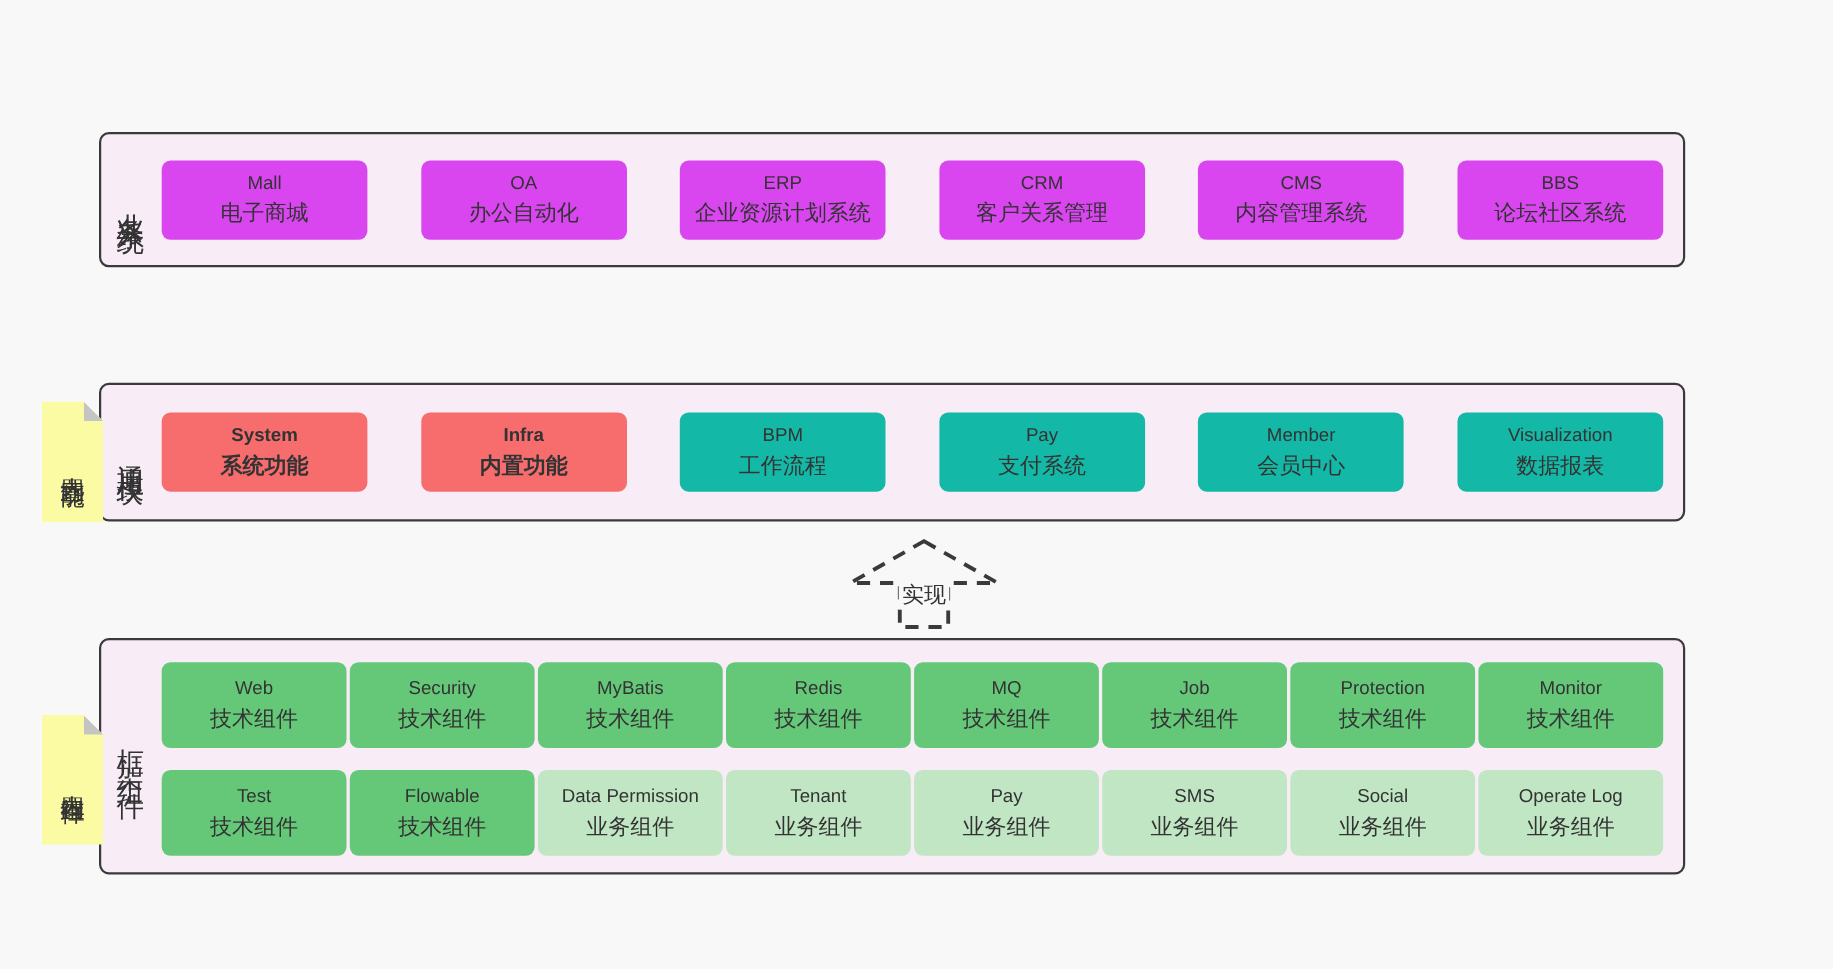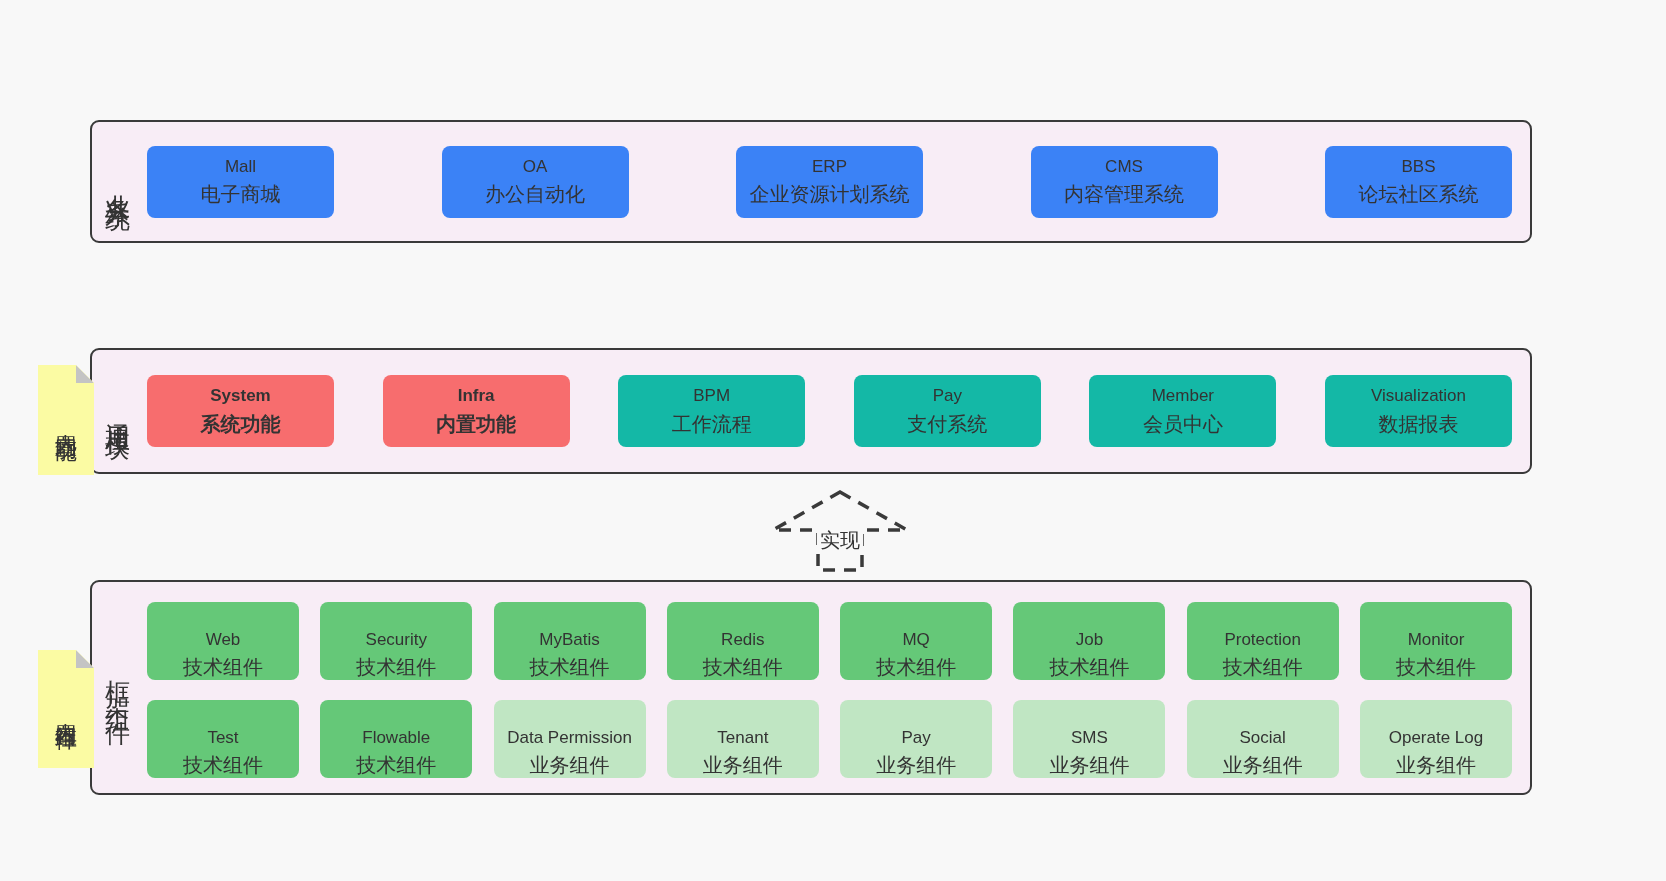--- a/index.html
+++ b/index.html
@@ -38,25 +38,25 @@
   .vcenter { top:50%; transform:translateY(-50%); }
   .band3 .rowA { top:20px; }
   .band3 .rowB { top:118px; }
 
   .box {
     box-sizing:border-box; border-radius:8px;
     display:flex; flex-direction:column; align-items:center; justify-content:center;
     text-align:center;
   }
   .row6 .box { width:187px; height:72px; }
-  .row8 .box { width:152px; height:78px;justify-content:flex-end; }
+  .row8 .box { width:168px; height:78px; }
   .box-name { font-size:17px; line-height:1.25; }
   .box-sub  { font-size:20px; line-height:1.25; margin-top:5px; }
 
-  .blue       { background:#3b82f6; }
+  .blue       { background:#d946ef; }
   .red        { background:#f76d6e;font-weight:bold; }
   .pink       { background:#14b8a6;align-items:center; }
   .green      { background:#65c878; }
   .lightgreen { background:#c0e6c3; }
 
   
   .note {
     position:absolute; left:38px; width:56px;
     background:#fbfba3; z-index:3;
     display:flex; align-items:center; justify-content:center;
@@ -98,20 +98,24 @@
       </div>
       <div class="box blue">
         <div class="box-name">OA</div>
         <div class="box-sub">办公自动化</div>
       </div>
       <div class="box blue">
         <div class="box-name">ERP</div>
         <div class="box-sub">企业资源计划系统</div>
       </div>
       <div class="box blue">
+        <div class="box-name">CRM</div>
+        <div class="box-sub">客户关系管理</div>
+      </div>
+      <div class="box blue">
         <div class="box-name">CMS</div>
         <div class="box-sub">内容管理系统</div>
       </div>
       <div class="box blue">
         <div class="box-name">BBS</div>
         <div class="box-sub">论坛社区系统</div>
       </div>
     </div>
   </section>
 

